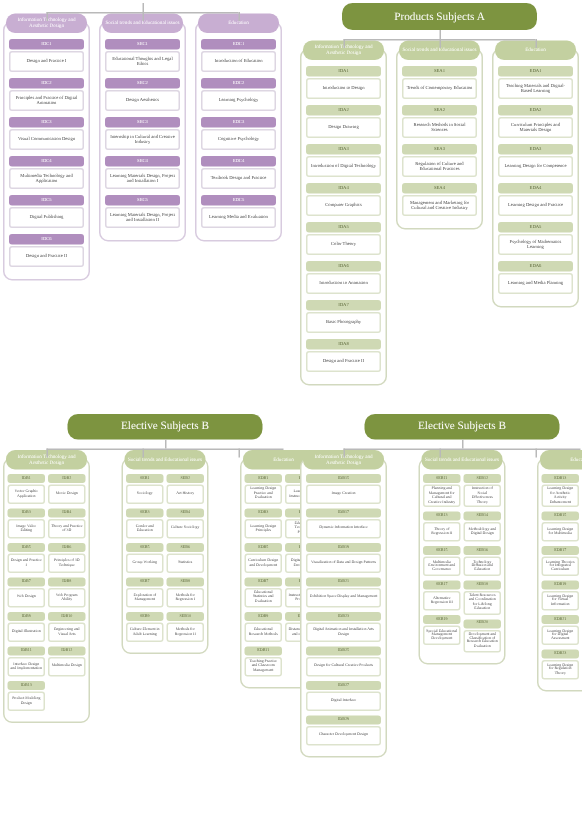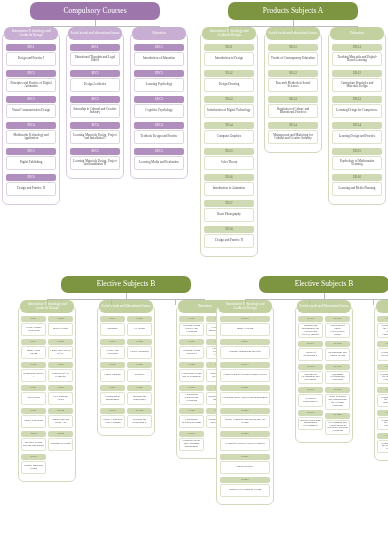--- a/index.html
+++ b/index.html
@@ -66,39 +66,38 @@
   .top .panel-head{width:130px;height:18px;font-size:7.5px;}
   .top .trunk{height:12px;}
   .top .cols{gap:3px;}
   .top .col{width:58px;padding:0 3px 4px;}
   .top .col-head{width:54px;min-height:13px;margin:-6px 0 4px;font-size:3.4px;padding:1px 2px;}
   .top .card{width:50px;margin-bottom:4px;}
   .top .card .code{height:7px;font-size:3.1px;}
   .top .card .title{min-height:14px;font-size:3.1px;padding:1px 2px;margin-top:1px;}
 
   
-  .bot{width:216px;margin-left:16px;}
+  .bot{width:216px;}
   .bot .panel-head{width:130px;height:17px;font-size:7.5px;}
   .bot .trunk{height:12px;}
   .bot .cols{gap:3px;}
   .bot .col{width:58px;padding:0 2px 4px;}
   .bot .col-head{width:54px;min-height:13px;margin:-6px 0 3px;font-size:3.4px;padding:1px 2px;}
   .bot .cards{gap:2px;}
   .bot .card{width:25px;margin-bottom:3px;}
   .bot .card .code{height:6px;font-size:2.7px;}
   .bot .card .title{min-height:13px;font-size:2.6px;padding:1px 1px;margin-top:1px;}
   .bot .col.single .card{width:50px;}
 </style>
 </head>
 <body>
 
 <div class="sheet">
   <div id="panel-root">
       <div class="panel top p-purple" style="left: 2px; top: 2px;">
-        <div class="panel-head">Compulsory Courses</div>
         <div class="trunk">
           <div class="vline" style="top: 0px; height: 6px;"></div>
           <div class="hline" style="top: 6px; left: 29px; right: 29px;"></div>
           <div class="drop" style="left: 29px; top: 6px; height: 6px;"></div>
           <div class="drop" style="left: 93px; top: 6px; height: 6px;"></div>
           <div class="drop" style="left: 157px; top: 6px; height: 6px;"></div>
         </div>
         <div class="cols">
           <div class="col">
             <div class="col-head">Information Technology and Aesthetic Design</div>

